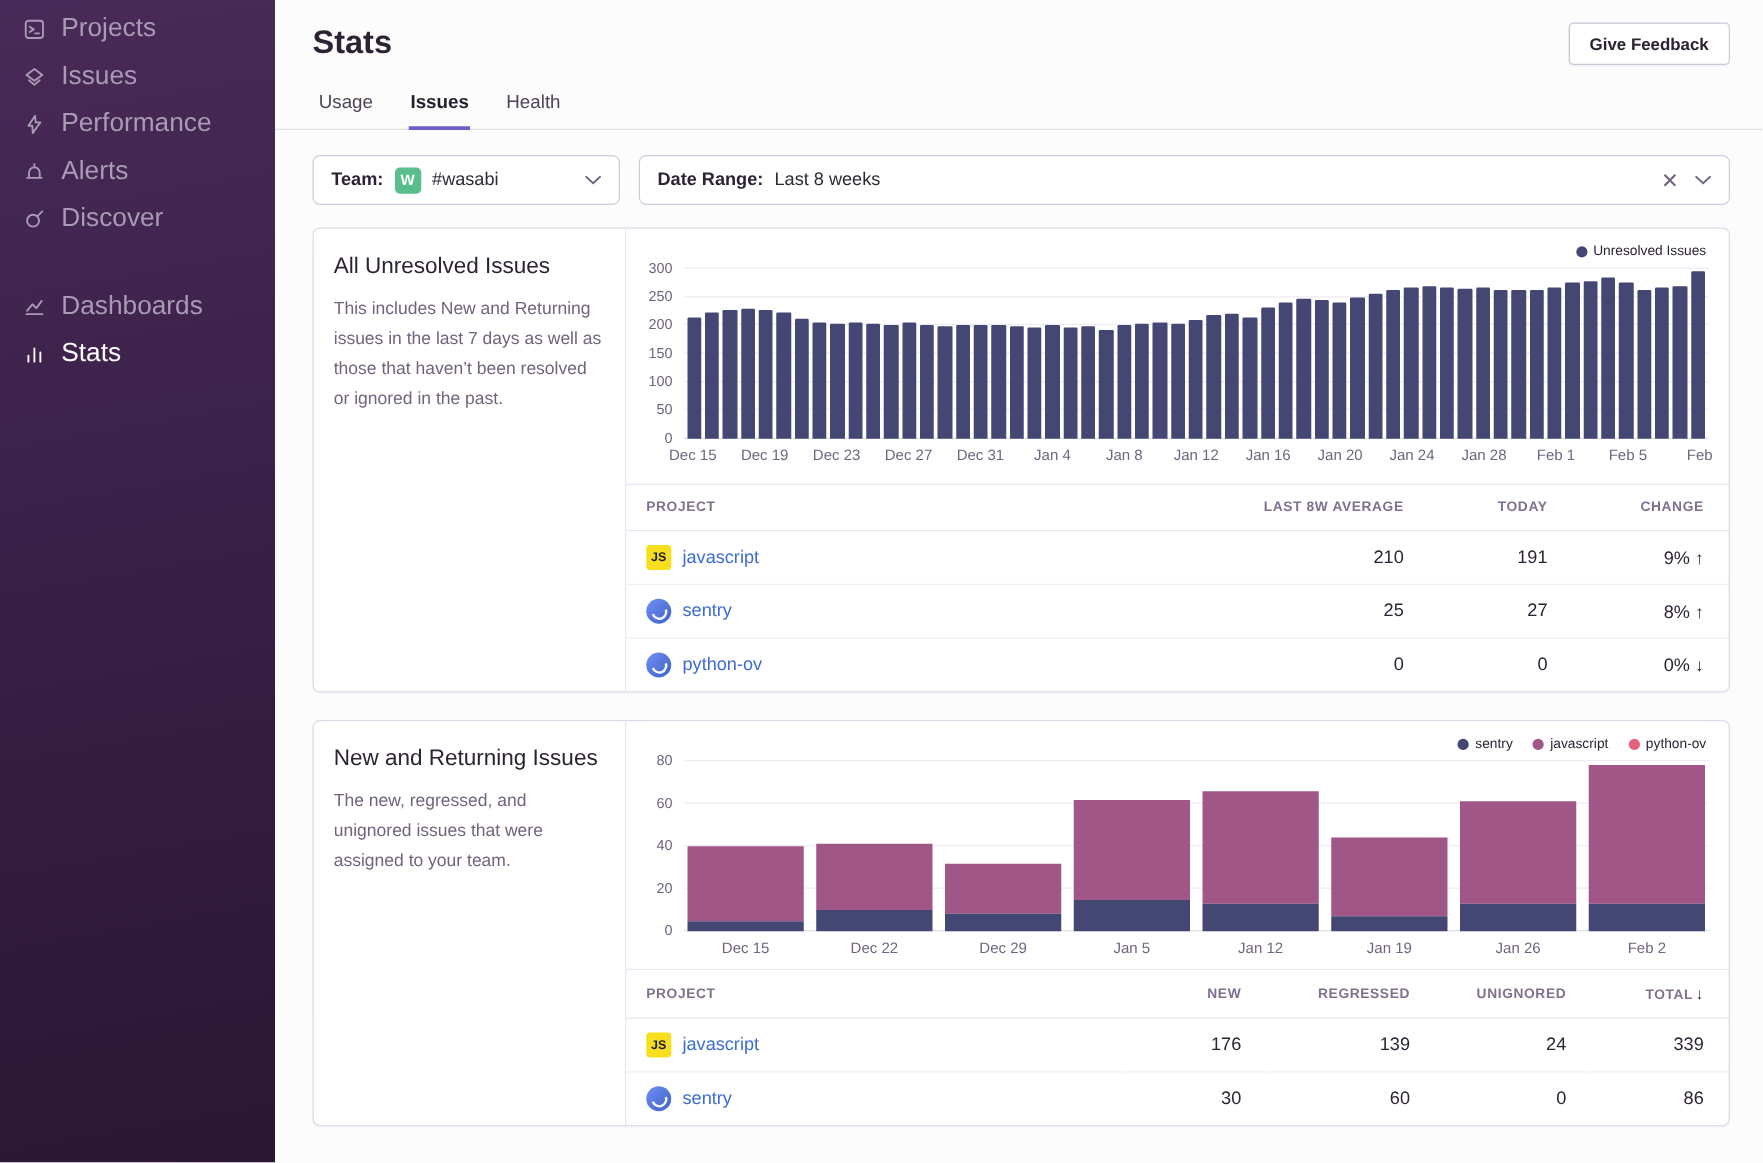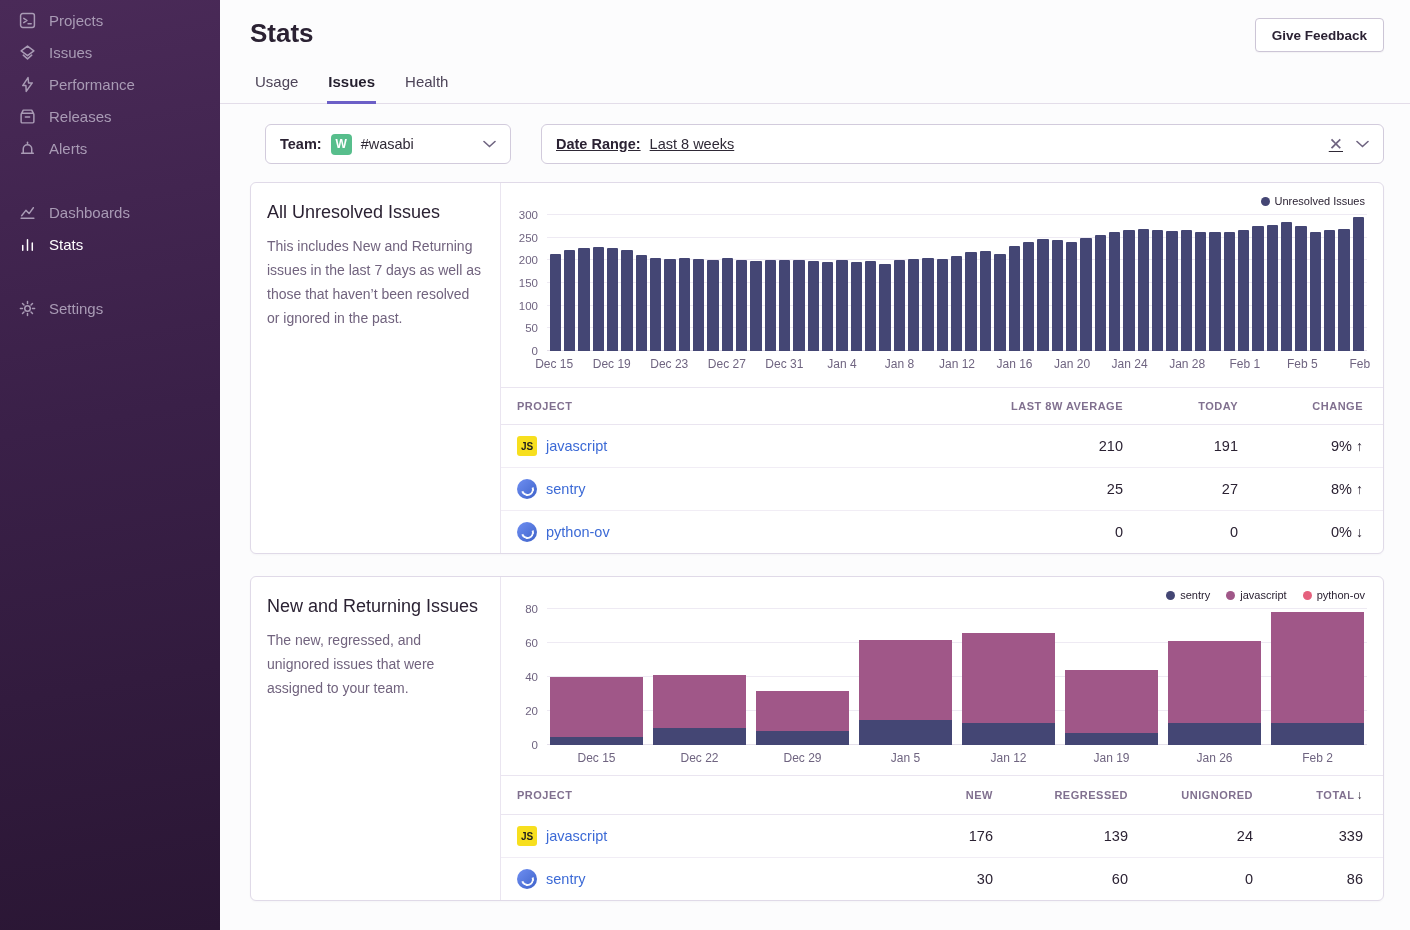--- a/index.html
+++ b/index.html
@@ -8,43 +8,43 @@
 
   
   .sidebar { width:220px; flex-shrink:0; height:100%; background:linear-gradient(170deg,#4a2a58 0%,#3a2048 45%,#2a1634 100%); color:#a99bb5; display:flex; flex-direction:column; }
   .side-header { display:flex; align-items:center; gap:10px; padding:18px 16px 20px; cursor:pointer; }
   .logo { width:30px; height:30px; border-radius:6px; background:linear-gradient(135deg,#f0d245 20%,#57be8c 100%); position:relative; flex-shrink:0; }
   .logo::after { content:""; position:absolute; left:9px; top:9px; width:11px; height:11px; border:2px solid rgba(255,255,255,.95); transform:rotate(45deg); }
   .org-name { color:#fff; font-weight:700; font-size:14px; line-height:1.25; }
   .user-name { color:#c3b6cd; font-size:12.5px; }
   .nav { padding:4px 0; }
   .nav-gap { margin-top:24px; }
-  .nav-item { display:flex; align-items:center; gap:13px; padding:7px 18px; font-size:15px; cursor:pointer; }
+  .nav-item { display:flex; align-items:center; gap:13px; padding:7px 18px; font-size:21px; cursor:pointer; }
   .nav-item.active { color:#ffffff; }
   .nav-icon { width:18px; height:18px; display:flex; align-items:center; justify-content:center; }
   .nav-icon svg { width:17px; height:17px; stroke:currentColor; fill:none; stroke-width:1.4; stroke-linecap:round; stroke-linejoin:round; }
 
   
   .main { flex:1; min-width:0; display:flex; flex-direction:column; background:#fcfcfd; }
   .main-header { display:flex; justify-content:space-between; align-items:flex-start; padding:18px 26px 0 30px; }
   .page-title { font-size:26px; font-weight:700; color:#2b2233; }
   .btn-feedback { background:#fff; border:1px solid #ccc5d6; border-radius:4px; height:34px; padding:0 16px; font-family:inherit; font-size:13.5px; font-weight:700; color:#2b2233; cursor:pointer; box-shadow:0 1px 1px rgba(40,30,60,.04); }
 
   .tabs-row { display:flex; gap:28px; padding:0 34px; margin-top:12px; border-bottom:1px solid #e3dde9; }
   .tab { padding:9px 1px 11px; font-size:15px; color:#4d4458; cursor:pointer; border-bottom:3px solid transparent; margin-bottom:-1px; }
   .tab.active { color:#241f2e; font-weight:700; border-bottom-color:#6c5fc7; }
 
   .content { flex:1; overflow:hidden; padding:20px 26px 0 30px; }
 
   
   .filters { display:flex; gap:15px; margin-bottom:18px; }
-  .filter-box { background:#fff; border:1px solid #d2cbdc; border-radius:6px; height:40px; display:flex; align-items:center; padding:0 14px; gap:9px; font-size:14.5px; cursor:pointer;margin-left:15px; }
+  .filter-box { background:#fff; border:1px solid #d2cbdc; border-radius:6px; height:40px; display:flex; align-items:center; padding:0 14px; gap:9px; font-size:14.5px; cursor:pointer; }
   .filter-label { font-weight:700; color:#2b2233; }
   .team-box { width:246px; }
-  .date-box { flex:1;text-decoration:underline; }
+  .date-box { flex:1; }
   .team-avatar { width:21px; height:21px; border-radius:4px; background:#57be8c; color:#fff; font-size:12px; font-weight:700; display:flex; align-items:center; justify-content:center; }
   .spacer { flex:1; }
   .x-clear { font-size:17px; color:#6f6480; line-height:1; padding:0 4px; }
   .chev svg { display:block; }
 
   
   .panel { background:#fff; border:1px solid #e0dae8; border-radius:6px; display:flex; margin-bottom:22px; box-shadow:0 1px 2px rgba(40,30,60,.03); }
   .panel-left { width:250px; flex-shrink:0; border-right:1px solid #eae5f0; padding:19px 16px; }
   .panel-title { font-size:18px; font-weight:400; color:#2b2233; margin-bottom:11px; }
   .panel-desc { font-size:14px; color:#71637e; line-height:1.72; }
@@ -123,36 +123,35 @@
       <span class="nav-icon">
           <svg viewBox="0 0 16 16">
             <path d="M8.5 1.5L3.5 9h3L6.8 14.5 12.5 6.5H9z"></path>
           </svg>
         </span>
       <span>Performance</span>
     </div>
     <div class="nav-item">
       <span class="nav-icon">
           <svg viewBox="0 0 16 16">
-            <rect x="2" y="5" width="12" height="9" rx="1"></rect>
-            <path d="M2.5 5L4 2h8l1.5 3"></path>
-            <path d="M6 8.5h4"></path>
-          </svg>
-        </span>
-      <span>Releases</span>
-    </div>
-    <div class="nav-item">
-      <span class="nav-icon">
-          <svg viewBox="0 0 16 16">
             <path d="M4 12V8.5a4 4 0 018 0V12"></path>
             <path d="M2.5 12.5h11"></path>
             <path d="M8 2v1.2"></path>
           </svg>
         </span>
       <span>Alerts</span>
+    </div>
+    <div class="nav-item">
+      <span class="nav-icon">
+          <svg viewBox="0 0 16 16">
+            <circle cx="7" cy="9" r="4.5"></circle>
+            <path d="M10.3 5.6L14 2"></path>
+          </svg>
+        </span>
+      <span>Discover</span>
     </div>
   </nav>
 
   <nav class="nav nav-gap">
     <div class="nav-item">
       <span class="nav-icon">
           <svg viewBox="0 0 16 16">
             <path d="M2 13.5h12"></path>
             <path d="M2.5 11l4-5 3 3 4-5.5"></path>
           </svg>
@@ -164,31 +163,20 @@
           <svg viewBox="0 0 16 16" stroke-width="2">
             <path d="M3.5 13.5V9"></path>
             <path d="M8 13.5V3.5"></path>
             <path d="M12.5 13.5V6.5"></path>
           </svg>
         </span>
       <span>Stats</span>
     </div>
   </nav>
 
-  <nav class="nav nav-gap">
-    <div class="nav-item">
-      <span class="nav-icon">
-          <svg viewBox="0 0 16 16">
-            <circle cx="8" cy="8" r="2.6"></circle>
-            <path d="M8 1.3v2M8 12.7v2M1.3 8h2M12.7 8h2M3.3 3.3l1.4 1.4M11.3 11.3l1.4 1.4M12.7 3.3l-1.4 1.4M4.7 11.3l-1.4 1.4"></path>
-          </svg>
-        </span>
-      <span>Settings</span>
-    </div>
-  </nav>
 </aside>
 
 <div class="main">
 
   <div class="main-header">
     <h1 class="page-title">Stats</h1>
     <button class="btn-feedback">Give Feedback</button>
   </div>
 
   <div class="tabs-row">

